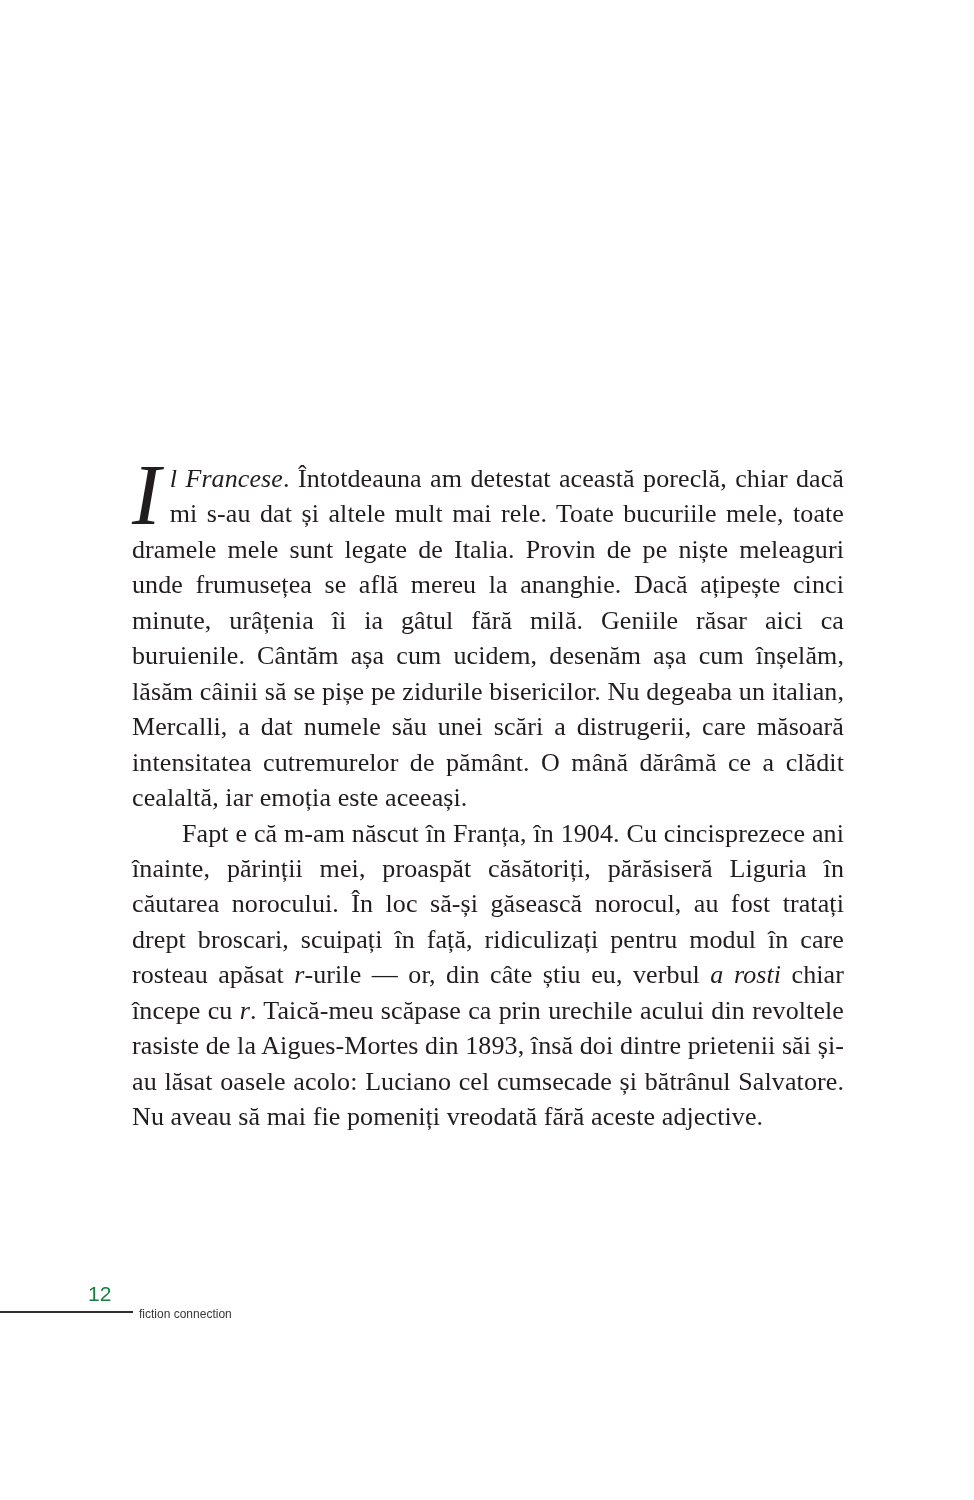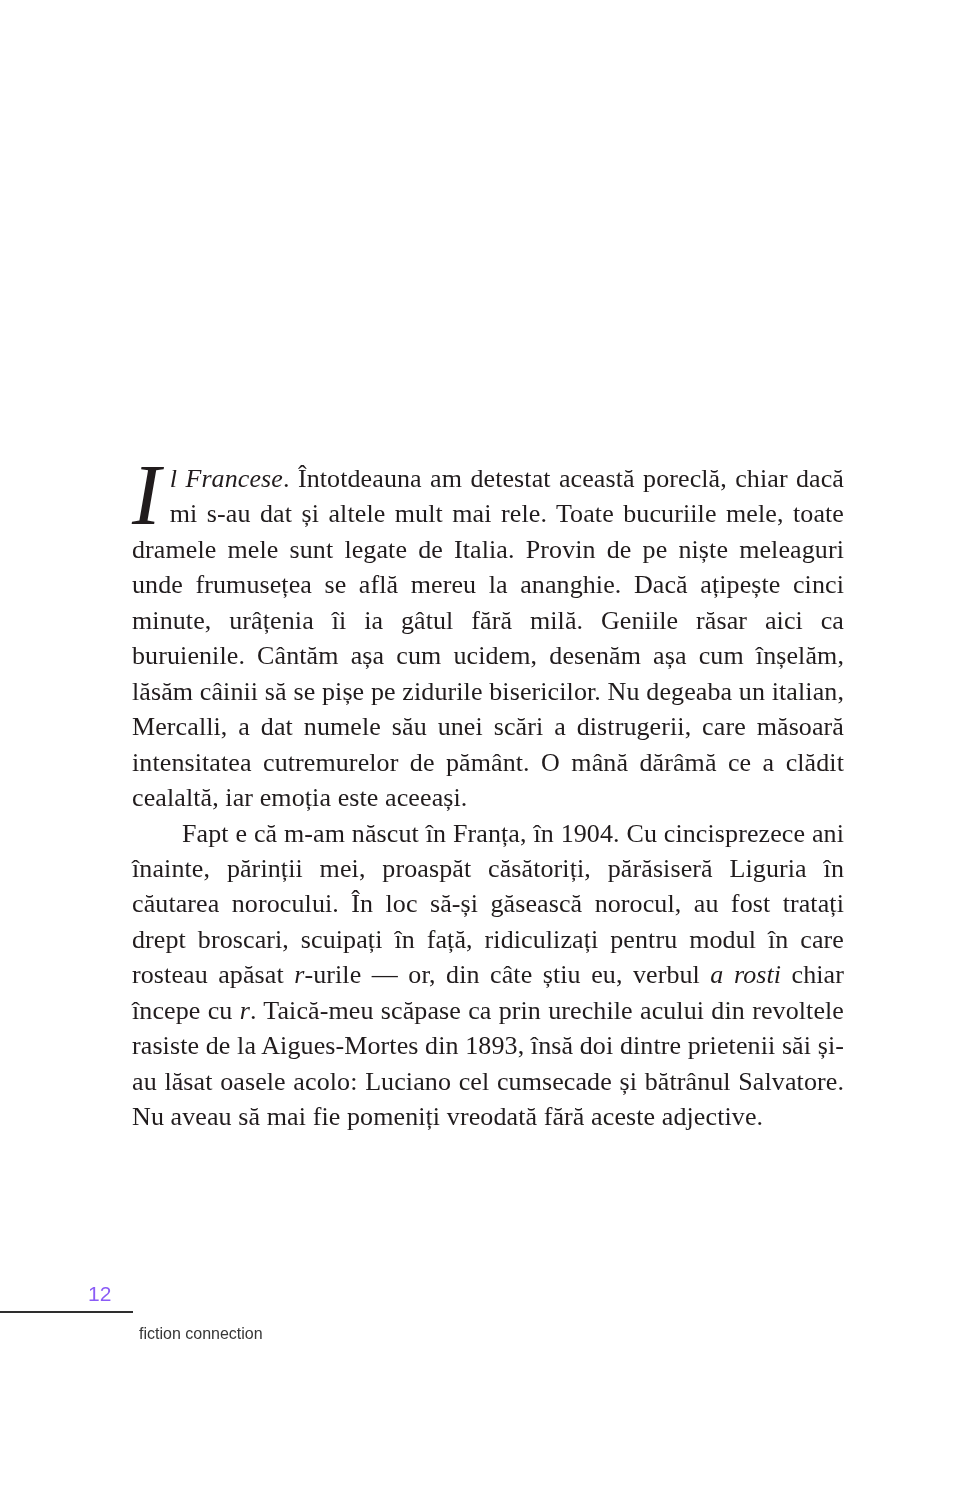--- a/index.html
+++ b/index.html
@@ -45,39 +45,38 @@
   }
   em { font-style: italic; margin-top: 28px; }
   
   .page-number {
     position: absolute;
     left: 88px;
     top: 1283px;
     font-family: "Liberation Sans", sans-serif;
     font-size: 21px;
     line-height: 22px;
-    color: #8b5cf6;
+    color: #15803d;
   }
   .footer-rule {
     position: absolute;
     left: 0;
     top: 1311px;
     width: 133px;
     height: 2px;
     background: #2e2e2e;
   }
   .imprint {
     position: absolute;
     left: 139px;
     top: 1304px;
     font-family: "Liberation Sans", sans-serif;
-    font-size: 16px;
+    font-size: 12px;
     line-height: 20px;
     color: #363636;
-    margin-top: 20px;
   }
 </style>
 </head>
 <body>
 
 <div class="page">
 
   <main class="text-block">
       <p><span class="dropcap">I</span><em>l Francese</em><span>. Întotdeauna am detestat această poreclă, chiar dacă mi s-au dat și altele mult mai rele. Toate bucuriile mele, toate dramele mele sunt legate de Italia. Provin de pe niște meleaguri unde frumusețea se află mereu la ananghie. Dacă ațipește cinci minute, urâțenia îi ia gâtul fără milă. Geniile răsar aici ca buruienile. Cântăm așa cum ucidem, desenăm așa cum înșelăm, lăsăm câinii să se pișe pe zidurile bisericilor. Nu degeaba un italian, Mercalli, a dat numele său unei scări a distrugerii, care măsoară intensitatea cutremurelor de pământ. O mână dărâmă ce a clădit cealaltă, iar emoția este aceeași.</span></p>
       <p class="indent"><span>Fapt e că m-am născut în Franța, în 1904. Cu cincisprezece ani înainte, părinții mei, proaspăt căsătoriți, părăsiseră Liguria în căutarea norocului. În loc să-și găsească norocul, au fost tratați drept broscari, scuipați în față, ridiculizați pentru modul în care rosteau apăsat </span><em>r</em><span>-urile — or, din câte știu eu, verbul </span><em>a rosti</em><span> chiar începe cu </span><em>r</em><span>. Taică-meu scăpase ca prin urechile acului din revoltele rasiste de la Aigues-Mortes din 1893, însă doi dintre prietenii săi și-au lăsat oasele acolo: Luciano cel cumsecade și bătrânul Salvatore. Nu aveau să mai fie pomeniți vreodată fără aceste adjective.</span></p>

